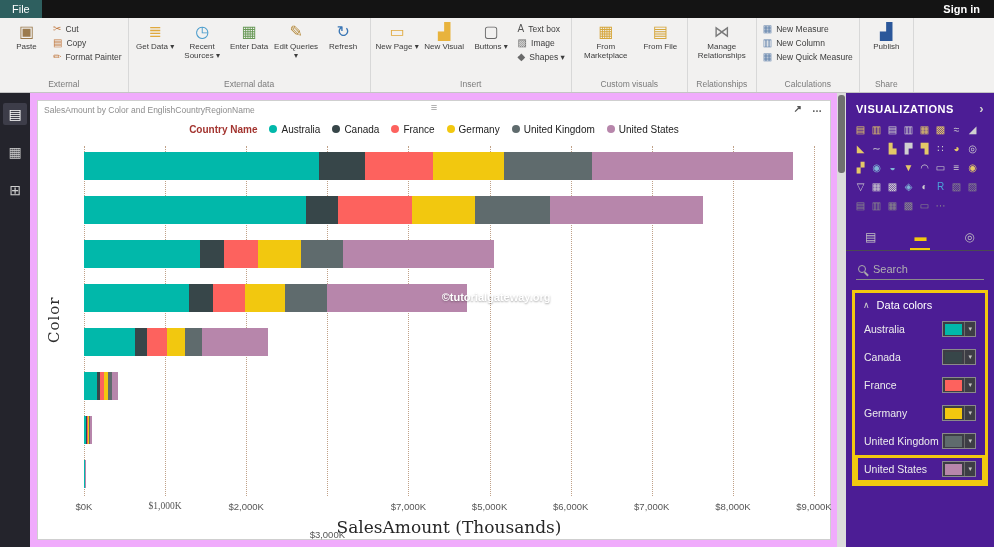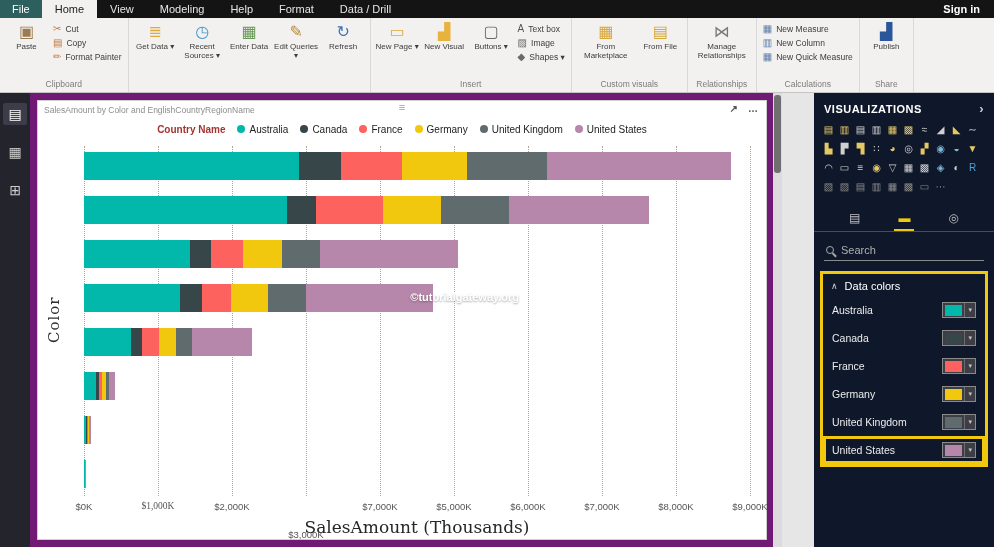--- a/index.html
+++ b/index.html
@@ -25,21 +25,21 @@
   .rib-btn-sm .rib-icon { font-size: 10px; line-height: 10px; }
   .rib-group-label { text-align: center; font-size: 8.5px; color: #7b7b7b; padding: 1px 2px 3px; }
   .wide { width: 62px; }
 
   
   .content { display: flex; height: 454px; }
   .leftbar { width: 30px; background: #24242c; display: flex; flex-direction: column; align-items: center; padding-top: 10px; gap: 16px; }
   .side-icon { width: 24px; height: 22px; color: #cfcfcf; display: flex; align-items: center; justify-content: center; font-size: 14px; border-radius: 2px; }
   .side-icon.active { background: #3d3d49; color: #fff; }
 
-  .canvas { flex: 1; position: relative; background: #701a75; }
+  .canvas { flex: 1; position: relative; background: #f0abfc; }
   .visual { position: absolute; left: 7px; top: 7px; right: 6px; bottom: 7px; background: #fff; border: 1px solid #cfcfcf; }
   .visual-header { position: relative; height: 17px; font-size: 8.5px; color: #8d8d8d; padding: 4px 6px 0; }
   .drag { position: absolute; left: 50%; top: 0; transform: translateX(-50%); color: #9a9a9a; font-size: 11px; }
   .vh-icons { position: absolute; right: 8px; top: 2px; display: flex; gap: 10px; color: #555; font-size: 10px; font-weight: bold; }
 
   .legend { height: 22px; display: flex; justify-content: center; align-items: center; gap: 12px; font-size: 10px; color: #222; }
   .legend-title { font-weight: bold; }
   .legend-item { display: flex; align-items: center; gap: 4px; }
   .bullet { width: 8px; height: 8px; border-radius: 50%; display: inline-block; }
 
@@ -59,21 +59,21 @@
   .watermark { position: absolute; left: 49%; top: 147px; z-index: 3; color: #fff; font-weight: bold;
     font-size: 11px; text-shadow: 0 1px 2px rgba(0,0,0,.35); }
   .x-ticks { position: relative; height: 18px; }
   .x-tick { position: absolute; top: 5px; transform: translateX(-50%); font-size: 9.5px; color: #565656; white-space: nowrap; }
   .x-axis-title { text-align: center; font-family: "DejaVu Serif", serif; font-size: 17px; color: #262626; margin-top: 3px; }
 
   .vscroll { width: 9px; background: #dcdcdc; position: relative; }
   .vscroll .thumb { position: absolute; top: 2px; left: 1px; width: 7px; height: 78px; background: #6f6f6f; border-radius: 3px; }
 
   
-  .panel { width: 180px; background: #0f172a; color: #e6e6e6; display: flex; flex-direction: column; overflow: hidden; margin-left: 32px; }
+  .panel { width: 148px; background: #4c1d95; color: #e6e6e6; display: flex; flex-direction: column; overflow: hidden; }
   .panel-header { display: flex; justify-content: space-between; align-items: center; padding: 8px 10px 6px;
     font-size: 11px; font-weight: bold; color: #fff; letter-spacing: .5px; }
   .panel-chevron { color: #cfcfcf; font-size: 13px; }
   .viz-grid { display: flex; flex-wrap: wrap; gap: 5px 3px; padding: 0 8px; }
   .viz-icon { width: 13px; height: 14px; display: flex; align-items: center; justify-content: center; font-size: 10px; }
   .panel-tabs { display: flex; justify-content: center; gap: 30px; margin-top: 14px; border-bottom: 1px solid #4a4a52; padding: 2px 0 0; }
   .panel-tab { font-size: 12px; color: #c2c2c2; padding: 2px 4px 4px; border-bottom: 2px solid transparent; }
   .panel-tab.active { color: #F2C80F; border-bottom-color: #F2C80F; }
   .search-box { margin: 9px 10px 2px; display: flex; align-items: center; gap: 7px;
     border-bottom: 1px solid #8b8b8b; padding: 3px 2px 4px; }
@@ -91,28 +91,20 @@
   .swatch { display: flex; align-items: center; height: 16px; border: 1px solid #8a8a8a; background: #3d3d45; }
   .swatch-color { width: 17px; height: 11px; margin: 0 2px; }
   .swatch-caret { font-size: 7px; color: #c4c4c4; padding: 0 3px; border-left: 1px solid #6b6b6b; align-self: stretch; display: flex; align-items: center; }
   .revert { color: #F2C80F; font-size: 11px; padding: 9px 10px; }
 </style>
 </head>
 <body>
 
 <div class="tabbar">
   <div class="file-tab">File</div>
-  <div id="tabs" style="display:flex;">
-      <div class="tab active">Home</div>
-      <div class="tab">View</div>
-      <div class="tab">Modeling</div>
-      <div class="tab">Help</div>
-      <div class="tab">Format</div>
-      <div class="tab">Data / Drill</div>
-    </div>
   <div class="sign-in">Sign in</div>
 </div>
 
 <div class="ribbon" id="ribbon-groups">
     <div class="rib-group">
       <div class="rib-row">
         <div class="rib-btn-lg">
           <span class="rib-icon" style="color: rgb(156, 123, 78);">▣</span>
           <span class="rib-label">Paste</span>
         </div>
@@ -124,21 +116,21 @@
           <div class="rib-btn-sm">
             <span class="rib-icon" style="color: rgb(192, 119, 61);">▤</span>
             <span class="rib-label">Copy</span>
           </div>
           <div class="rib-btn-sm">
             <span class="rib-icon" style="color: rgb(192, 119, 61);">✏</span>
             <span class="rib-label">Format Painter</span>
           </div>
         </div>
       </div>
-      <div class="rib-group-label">Clipboard</div>
+      <div class="rib-group-label">External</div>
     </div>
     <div class="rib-group">
       <div class="rib-row">
         <div class="rib-btn-lg">
           <span class="rib-icon" style="color: rgb(224, 169, 62);">≣</span>
           <span class="rib-label">Get Data ▾</span>
         </div>
         <div class="rib-btn-lg">
           <span class="rib-icon" style="color: rgb(74, 156, 204);">◷</span>
           <span class="rib-label">Recent Sources ▾</span>
@@ -149,20 +141,21 @@
         </div>
         <div class="rib-btn-lg">
           <span class="rib-icon" style="color: rgb(181, 137, 58);">✎</span>
           <span class="rib-label">Edit Queries ▾</span>
         </div>
         <div class="rib-btn-lg">
           <span class="rib-icon" style="color: rgb(58, 118, 181);">↻</span>
           <span class="rib-label">Refresh</span>
         </div>
       </div>
+      <div class="rib-group-label">External data</div>
     </div>
     <div class="rib-group">
       <div class="rib-row">
         <div class="rib-btn-lg">
           <span class="rib-icon" style="color: rgb(224, 169, 62);">▭</span>
           <span class="rib-label">New Page ▾</span>
         </div>
         <div class="rib-btn-lg">
           <span class="rib-icon" style="color: rgb(232, 179, 61);">▟</span>
           <span class="rib-label">New Visual</span>

